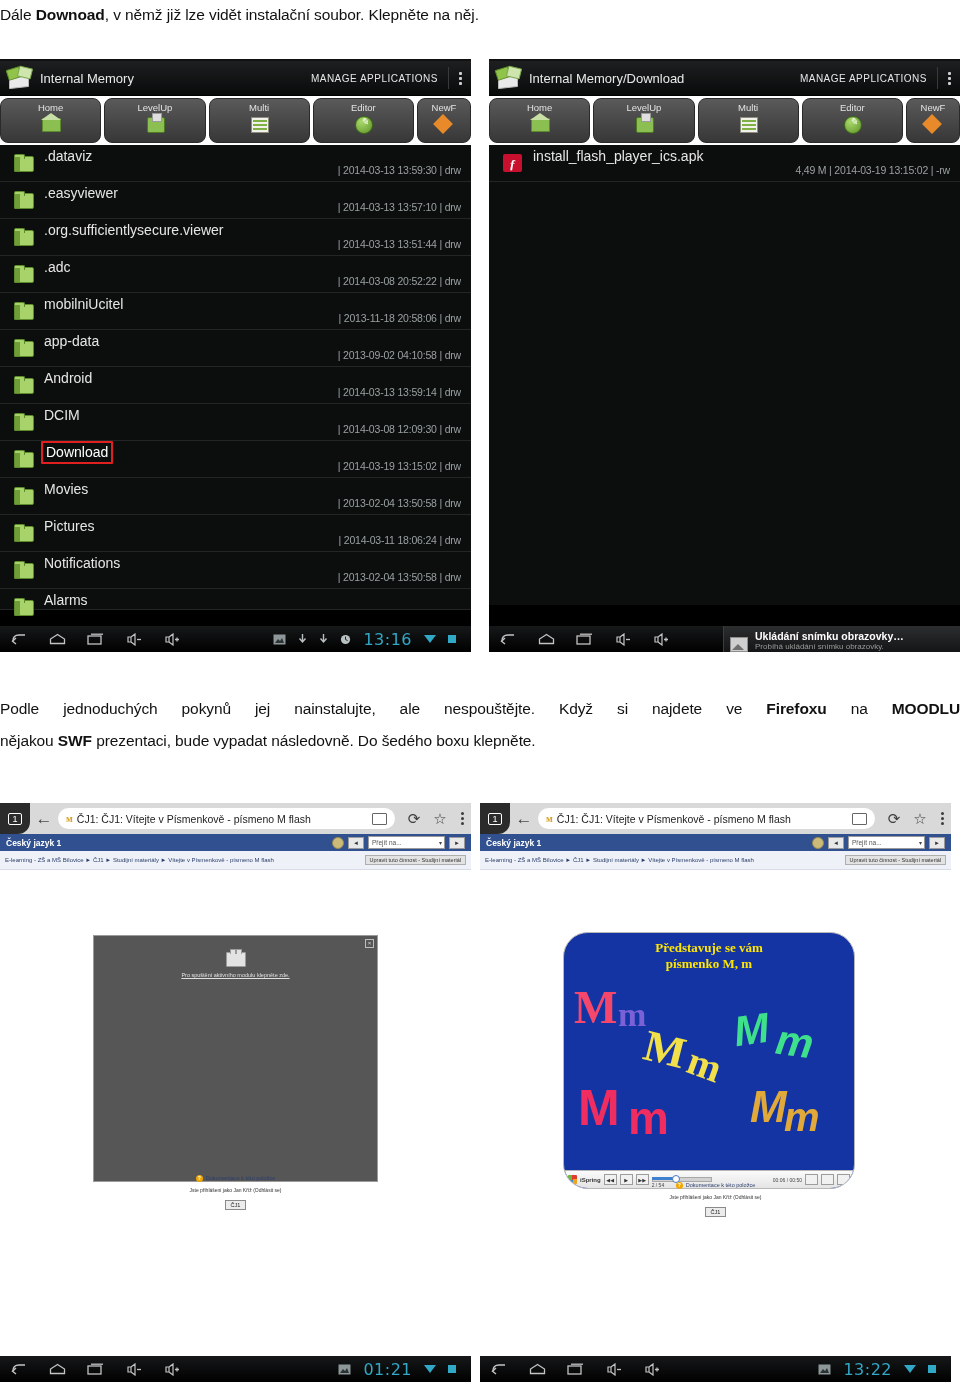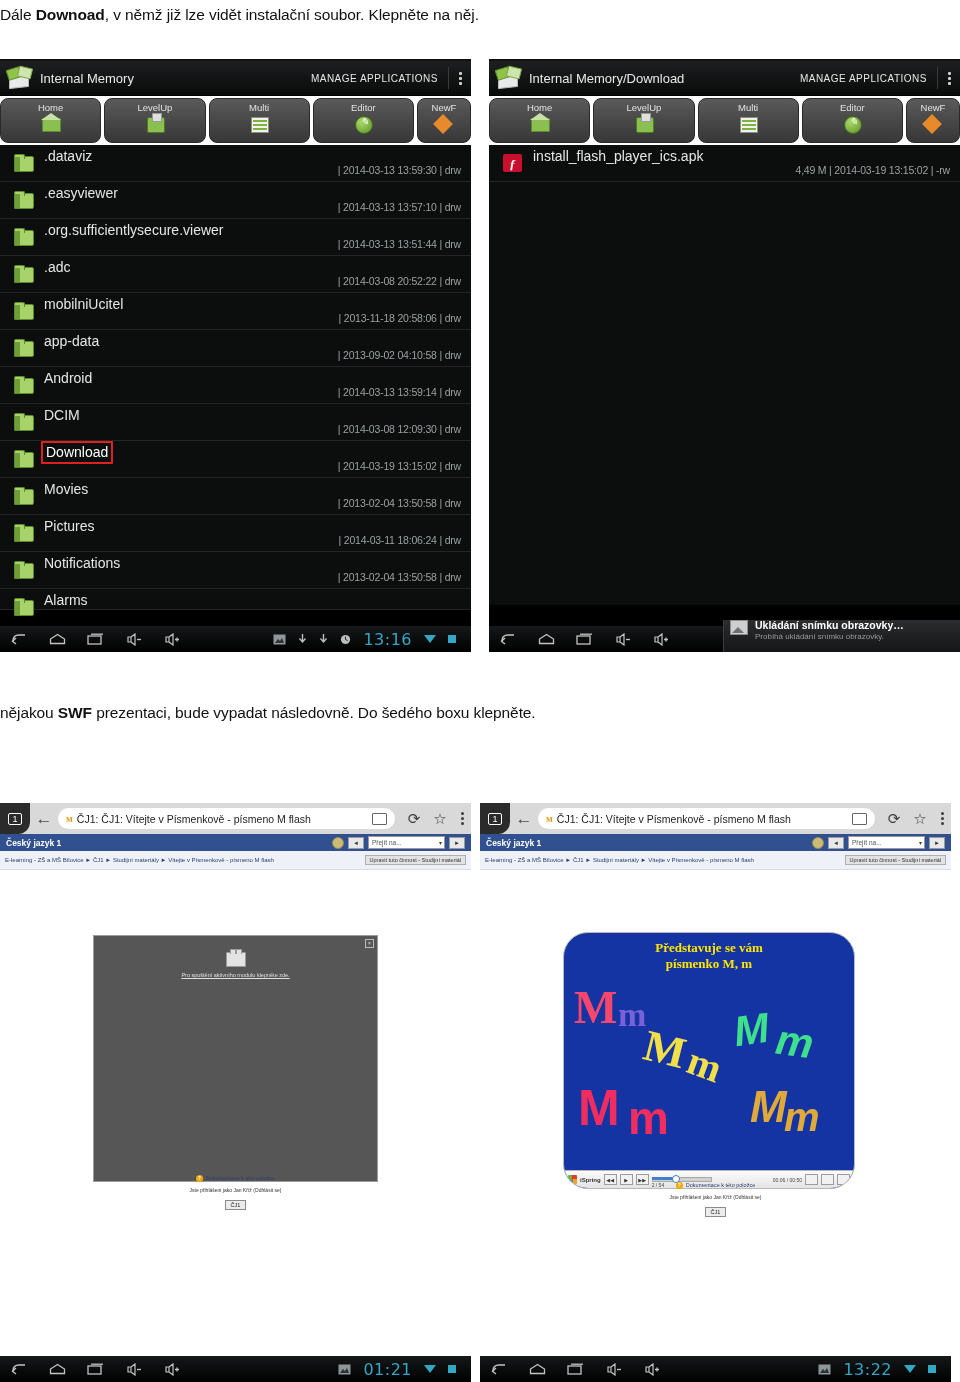--- a/index.html
+++ b/index.html
@@ -5,21 +5,21 @@
   html,body{margin:0;padding:0;background:#fff;}
   body{width:960px;height:1382px;font-family:"Liberation Sans",sans-serif;color:#000;overflow:hidden;}
   .page{position:relative;width:960px;height:1382px;}
 
   
   .doc-line{position:absolute;font-size:15.5px;line-height:1.45;color:#111;letter-spacing:-0.1px;}
   .b{font-weight:bold;}
 
   .para{position:absolute;left:0;width:960px;font-size:15.5px;color:#111;letter-spacing:-0.1px;}
   .para .l1{display:block;text-align:justify;text-align-last:justify;}
-  .para .l2{display:block;margin-top:4px;}
+  .para .l2{display:block;margin-top:14px;}
 
   
   .shot{position:absolute;background:#000;overflow:hidden;border-top:2px solid #111;}
   .tabshot{}
 
   
   .abar{height:34px;background:linear-gradient(#1d1f20,#090a0a);display:flex;align-items:center;
         border-bottom:1px solid #000;position:relative;}
   .abar .appicon{width:26px;height:22px;margin-left:6px;position:relative;flex:0 0 auto;}
   .abar .appicon .box{position:absolute;left:3px;top:7px;width:18px;height:12px;background:#e9e9e9;
@@ -70,22 +70,22 @@
   .navbar{position:absolute;left:0;bottom:0;width:100%;height:26px;background:linear-gradient(#161819,#000);
           display:flex;align-items:center;}
   .navbar .nb{width:38px;display:flex;align-items:center;justify-content:center;color:#bcbcbc;}
   .navbar svg{display:block;}
   .navbar .sys{margin-left:auto;display:flex;align-items:center;gap:12px;padding-right:15px;}
   .navbar .clock{color:#31a8c6;font-size:16px;letter-spacing:0.5px;font-family:"DejaVu Sans",sans-serif;}
   .navbar .sq{width:8px;height:8px;background:#31a8c6;}
   .navbar .wifi{width:0;height:0;border-left:6px solid transparent;border-right:6px solid transparent;border-top:8px solid #31a8c6;}
 
   
-  .toast{position:absolute;right:0;bottom:0;height:32px;background:linear-gradient(#2b2d2e,#141516);
-         display:flex;align-items:flex-start;padding:0 8px 0 6px;border-left:1px solid #3a3d3e;}
+  .toast{position:absolute;right:0;bottom:0;height:26px;background:linear-gradient(#2b2d2e,#141516);
+         display:flex;align-items:flex-end;padding:0 8px 0 6px;border-left:1px solid #3a3d3e;}
   .toast .timg{width:16px;height:13px;background:#cfcfcf;border:1px solid #8d8d8d;margin-right:7px;position:relative;}
   .toast .timg:after{content:"";position:absolute;left:1px;bottom:1px;width:0;height:0;border-left:6px solid transparent;border-right:6px solid transparent;border-bottom:6px solid #6f6f6f;}
   .toast .tt{color:#fff;font-size:10.5px;font-weight:bold;line-height:1.1;}
   .toast .ts{color:#9a9a9a;font-size:8px;line-height:1.2;}
 
   
   .chrome{background:#fff;}
   .cbar{height:31px;background:#d9d9d9;display:flex;align-items:center;position:relative;}
   .cbar .tabcount{width:30px;height:31px;background:#2b2b2b;border-bottom-right-radius:12px;display:flex;align-items:center;justify-content:center;}
   .cbar .tabcount b{color:#fff;font-size:9px;border:1.5px solid #fff;border-radius:2px;padding:0px 3px;font-weight:normal;}
@@ -466,20 +466,23 @@
     <div class="toast" style="width:222px;">
       <span class="timg"></span>
       <span>
         <span class="tt" style="display:block;">Ukládání snímku obrazovky…</span>
         <span class="ts" style="display:block;">Probíhá ukládání snímku obrazovky.</span>
       </span>
     </div>
   </div>
 
   <div class="para" style="top:700px;">
+    <span class="l1">
+      <span>Podle jednoduchých pokynů jej nainstalujte, ale nespouštějte. Když si najdete ve </span><span class="b">Firefoxu</span><span> na </span><span class="b">MOODLU</span>
+    </span>
     <span class="l2">
       <span>nějakou </span><span class="b">SWF</span><span> prezentaci, bude vypadat následovně. Do šedého boxu klepněte.</span>
     </span>
   </div>
 
   <div class="shot chrome" style="left:0;top:803px;width:471px;height:579px;border-top:none;">
     <div class="cbar">
       <div class="tabcount">
           <b>1</b>
         </div>

